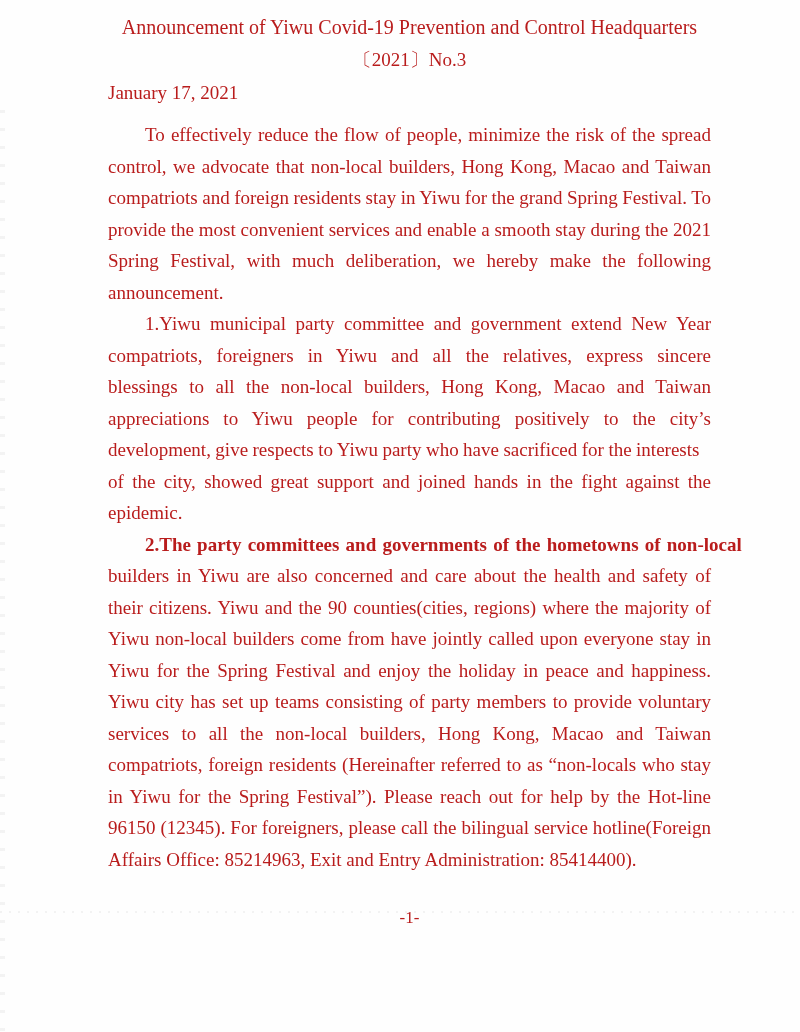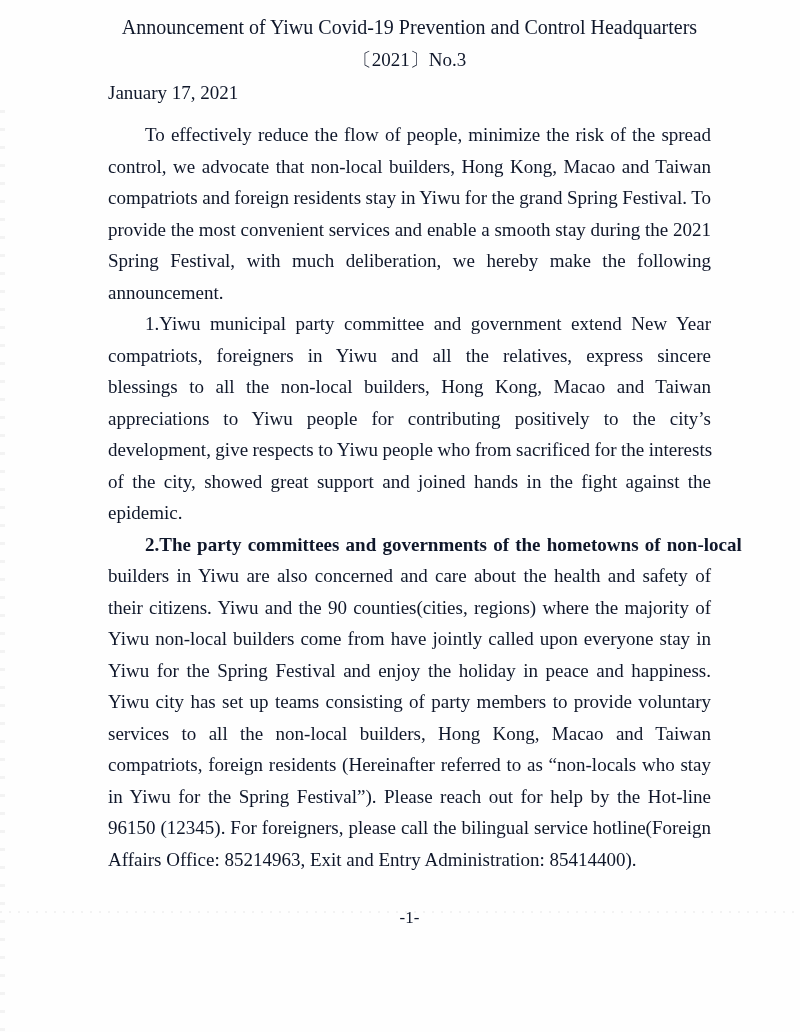--- a/index.html
+++ b/index.html
@@ -1,21 +1,21 @@
 <!DOCTYPE html>
 <html><head>
 <meta charset="utf-8">
 <style>
   html,body{margin:0;padding:0;background:#ffffff;}
   .page{
     position:relative;
     width:800px;height:1032px;
     background:#fefefef9;
     font-family:"Liberation Serif","DejaVu Serif",serif;
-    color:#0f172a;
+    color:#b91c1c;
     overflow:hidden;
   }
   .doc{padding:14px 89px 0 108px;}
   .doc-title{font-size:20px;line-height:26px;text-align:center;white-space:nowrap;}
   .doc-number{font-size:19px;line-height:26px;text-align:center;margin-top:7px;}
   .doc-date{font-size:19px;line-height:26px;text-align:left;margin-top:7px;}
   .doc-body{margin-top:13px;font-size:19px;}
   .line{line-height:31.5px;height:31.5px;white-space:nowrap;overflow:visible;}
   .line.first{text-indent:37px;}
   .page-number{margin-top:30px;text-align:center;font-size:17px;line-height:26px;}
@@ -46,21 +46,21 @@
         <div class="line first"><span style="word-spacing: 1.362px; letter-spacing: 0px;">To effectively reduce the flow of people, minimize the risk of the spread</span></div>
         <div class="line"><span style="word-spacing: 1.744px; letter-spacing: 0px;">control, we advocate that non-local builders, Hong Kong, Macao and Taiwan</span></div>
         <div class="line"><span style="word-spacing: -0.254px; letter-spacing: 0px;">compatriots and foreign residents stay in Yiwu for the grand Spring Festival. To</span></div>
         <div class="line"><span style="word-spacing: 0.035px; letter-spacing: 0px;">provide the most convenient services and enable a smooth stay during the 2021</span></div>
         <div class="line"><span style="word-spacing: 6.786px; letter-spacing: 0px;">Spring Festival, with much deliberation, we hereby make the following</span></div>
         <div class="line last"><span style="word-spacing: 0px; letter-spacing: 0px;">announcement.</span></div>
         <div class="line first"><span style="word-spacing: 4.793px; letter-spacing: 0px;">1.Yiwu municipal party committee and government extend New Year</span></div>
         <div class="line"><span style="word-spacing: 9.333px; letter-spacing: 0px;">compatriots, foreigners in Yiwu and all the relatives, express sincere</span></div>
         <div class="line"><span style="word-spacing: 6.75px; letter-spacing: 0px;">blessings to all the non-local builders, Hong Kong, Macao and Taiwan</span></div>
         <div class="line"><span style="word-spacing: 9.326px; letter-spacing: 0px;">appreciations to Yiwu people for contributing positively to the city’s</span></div>
-        <div class="line"><span style="word-spacing: -0.277px; letter-spacing: 0px;">development, give respects to Yiwu people who from sacrificed for the interests</span></div>
+        <div class="line"><span style="word-spacing: -0.277px; letter-spacing: 0px;">development, give respects to Yiwu party who have sacrificed for the interests</span></div>
         <div class="line"><span style="word-spacing: 3.617px; letter-spacing: 0px;">of the city, showed great support and joined hands in the fight against the</span></div>
         <div class="line last"><span style="word-spacing: 0px; letter-spacing: 0px;">epidemic.</span></div>
         <div class="line first"><span style="word-spacing: 1.448px; letter-spacing: 0px; font-weight: bold;">2.The party committees and governments of the hometowns of non-local</span></div>
         <div class="line"><span style="word-spacing: 2.569px; letter-spacing: 0px;">builders in Yiwu are also concerned and care about the health and safety of</span></div>
         <div class="line"><span style="word-spacing: 1.496px; letter-spacing: 0px;">their citizens. Yiwu and the 90 counties(cities, regions) where the majority of</span></div>
         <div class="line"><span style="word-spacing: 1.334px; letter-spacing: 0px;">Yiwu non-local builders come from have jointly called upon everyone stay in</span></div>
         <div class="line"><span style="word-spacing: 2.803px; letter-spacing: 0px;">Yiwu for the Spring Festival and enjoy the holiday in peace and happiness.</span></div>
         <div class="line"><span style="word-spacing: 1.615px; letter-spacing: 0px;">Yiwu city has set up teams consisting of party members to provide voluntary</span></div>
         <div class="line"><span style="word-spacing: 7.598px; letter-spacing: 0px;">services to all the non-local builders, Hong Kong, Macao and Taiwan</span></div>
         <div class="line"><span style="word-spacing: 0.995px; letter-spacing: 0px;">compatriots, foreign residents (Hereinafter referred to as “non-locals who stay</span></div>

